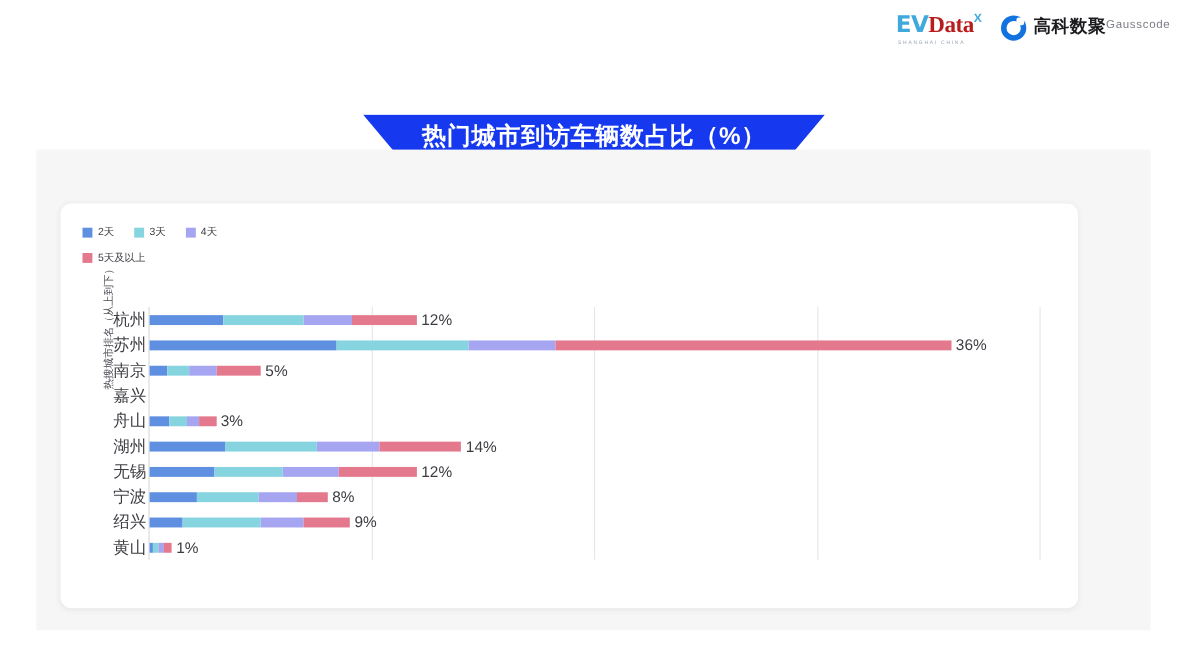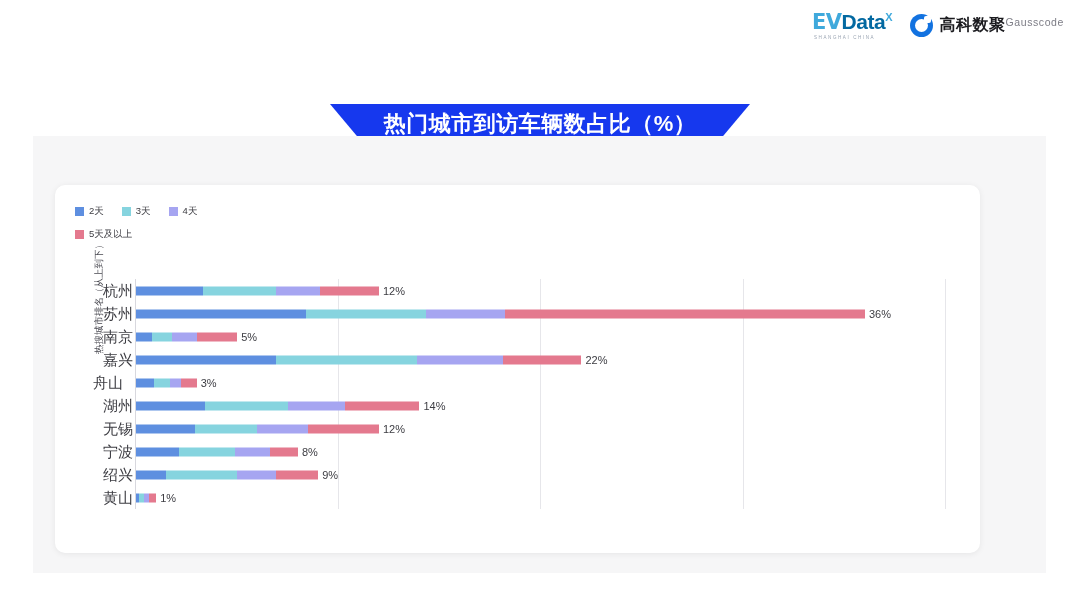--- a/index.html
+++ b/index.html
@@ -17,21 +17,21 @@
     display:flex; align-items:center; gap:18px;
   }
   .evdata{ display:flex; flex-direction:column; align-items:flex-start; }
   .evdata-row{ display:flex; align-items:flex-start; }
   .ev-ev{
     font-size:21px; font-weight:700; letter-spacing:-0.5px;
     color:#3FA9DC; font-family:"DejaVu Sans",sans-serif;
   }
   .ev-data{
     font-size:21px; font-weight:700; letter-spacing:-0.5px;
-    color:#0369a1; font-family:Liberation Sans, sans-serif;
+    color:#b91c1c; font-family:Liberation Serif, serif;
   }
   .ev-x{ font-size:11px; font-weight:700; color:#3FA9DC; margin-top:1px; }
   .ev-sub{
     font-size:4.5px; letter-spacing:1.6px; color:#9aa4b2;
     margin-top:1px; margin-left:2px;
   }
   .gauss{ display:flex; align-items:center; gap:6px; }
   .gauss-mark{
     width:23px; height:23px; border-radius:50%;
     background:#1272E0; position:relative; flex:0 0 auto;
@@ -124,21 +124,21 @@
   .axisline{
     position:absolute; left:0; top:0; bottom:0; width:1px; background:#D8D8DE;
   }
   .bar-row{
     position:absolute; left:1px; height:9px;
     display:flex; align-items:center;
     transform:translateY(-50%);
   }
   .seg{ height:9px; }
   .bar-value{
-    font-size:11px; color:#3c3c42; margin-left:4px; white-space:nowrap;
+    font-size:14px; color:#3c3c42; margin-left:4px; white-space:nowrap;
   }
 </style>
 </head>
 <body>
 
 <div class="page">
 
   <div class="logo-bar">
     <div class="evdata">
       <div class="evdata-row">
@@ -185,21 +185,21 @@
         </div>
       </div>
 
     <div class="plot">
       <div class="ylabel">热搜城市排名（从上到下）</div>
       <div class="ytick-col" id="yticks">
           <div class="ytick" style="top: 105.5px;">杭州</div>
           <div class="ytick" style="top: 128.5px;">苏州</div>
           <div class="ytick" style="top: 151.5px;">南京</div>
           <div class="ytick" style="top: 174.5px;">嘉兴</div>
-          <div class="ytick" style="top: 197.5px; text-align: center;">舟山</div>
+          <div class="ytick" style="top: 197.5px;">舟山</div>
           <div class="ytick" style="top: 220.5px;">湖州</div>
           <div class="ytick" style="top: 243.5px;">无锡</div>
           <div class="ytick" style="top: 266.5px;">宁波</div>
           <div class="ytick" style="top: 289.5px;">绍兴</div>
           <div class="ytick" style="top: 312.5px;">黄山</div>
         </div>
       <div class="axis-area" id="axisarea">
         <div class="axisline"></div>
       <div class="gridline" style="left: 202.5px;"></div>
           <div class="gridline" style="left: 405px;"></div>
@@ -219,27 +219,20 @@
             <div class="seg" style="width: 360.45px; background: rgb(228, 121, 142);"></div>
             <span class="bar-value">36%</span>
           </div>
           <div class="bar-row" style="top: 57.5px;">
             <div class="seg" style="width: 16.2px; background: rgb(94, 143, 224);"></div>
             <div class="seg" style="width: 20.25px; background: rgb(134, 212, 223);"></div>
             <div class="seg" style="width: 24.3px; background: rgb(166, 165, 241);"></div>
             <div class="seg" style="width: 40.5px; background: rgb(228, 121, 142);"></div>
             <span class="bar-value">5%</span>
           </div>
-          <div class="bar-row" style="top: 80.5px;">
-            <div class="seg" style="width: 139.725px; background: rgb(94, 143, 224);"></div>
-            <div class="seg" style="width: 141.75px; background: rgb(134, 212, 223);"></div>
-            <div class="seg" style="width: 85.05px; background: rgb(166, 165, 241);"></div>
-            <div class="seg" style="width: 78.975px; background: rgb(228, 121, 142);"></div>
-            <span class="bar-value">22%</span>
-          </div>
           <div class="bar-row" style="top: 103.5px;">
             <div class="seg" style="width: 18.225px; background: rgb(94, 143, 224);"></div>
             <div class="seg" style="width: 16.2px; background: rgb(134, 212, 223);"></div>
             <div class="seg" style="width: 10.125px; background: rgb(166, 165, 241);"></div>
             <div class="seg" style="width: 16.2px; background: rgb(228, 121, 142);"></div>
             <span class="bar-value">3%</span>
           </div>
           <div class="bar-row" style="top: 126.5px;">
             <div class="seg" style="width: 68.85px; background: rgb(94, 143, 224);"></div>
             <div class="seg" style="width: 83.025px; background: rgb(134, 212, 223);"></div>

